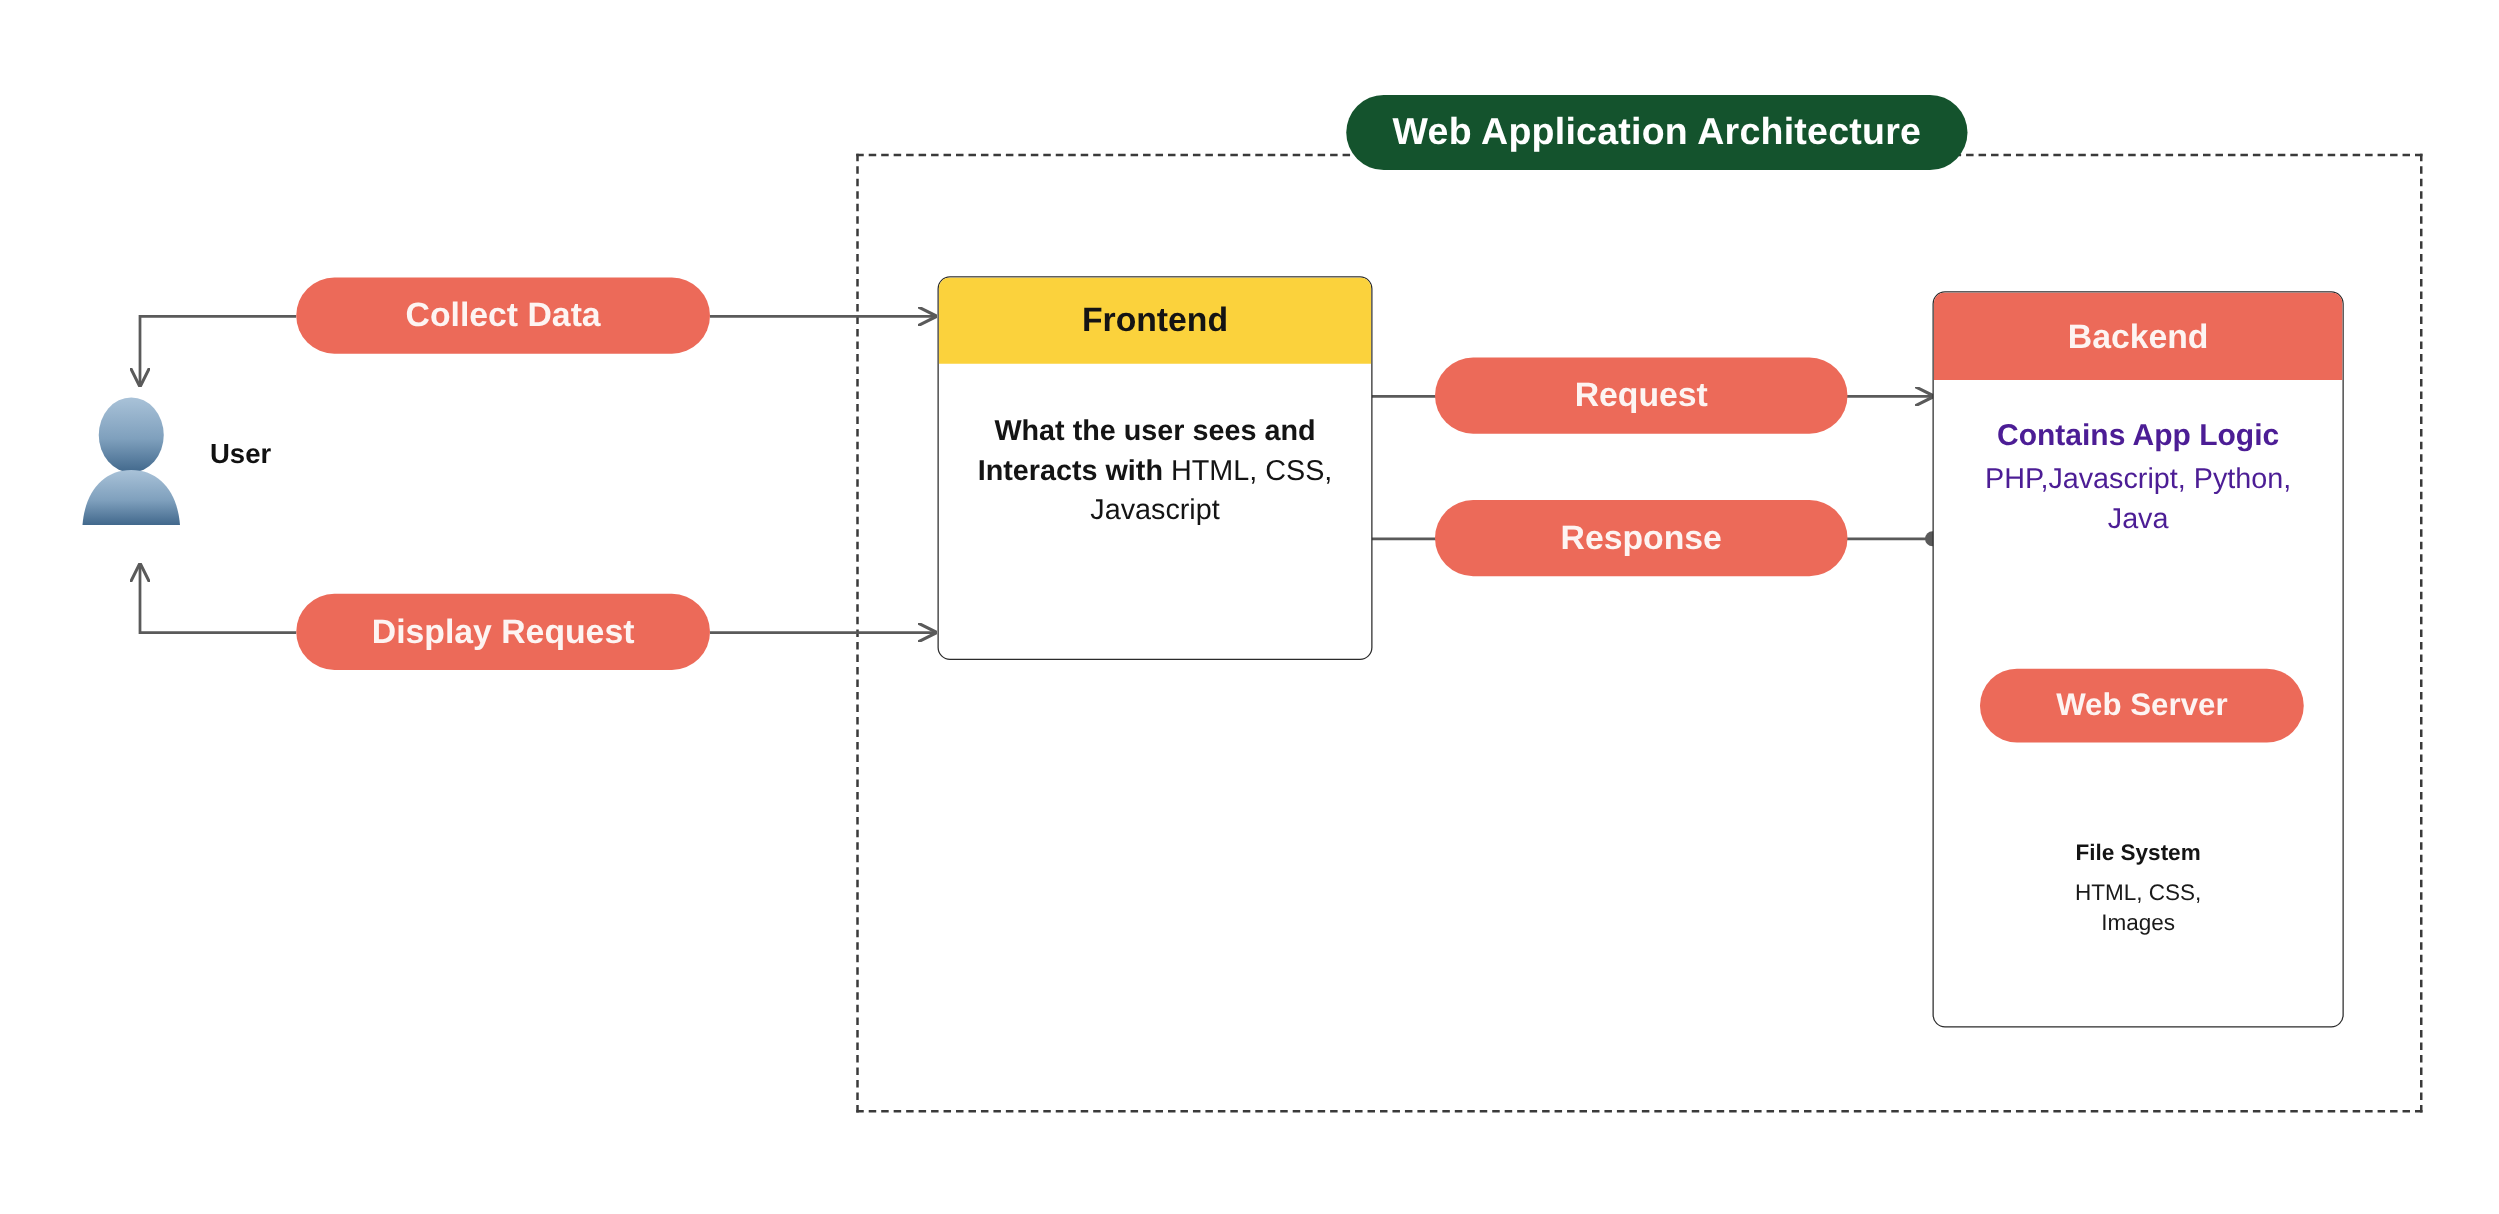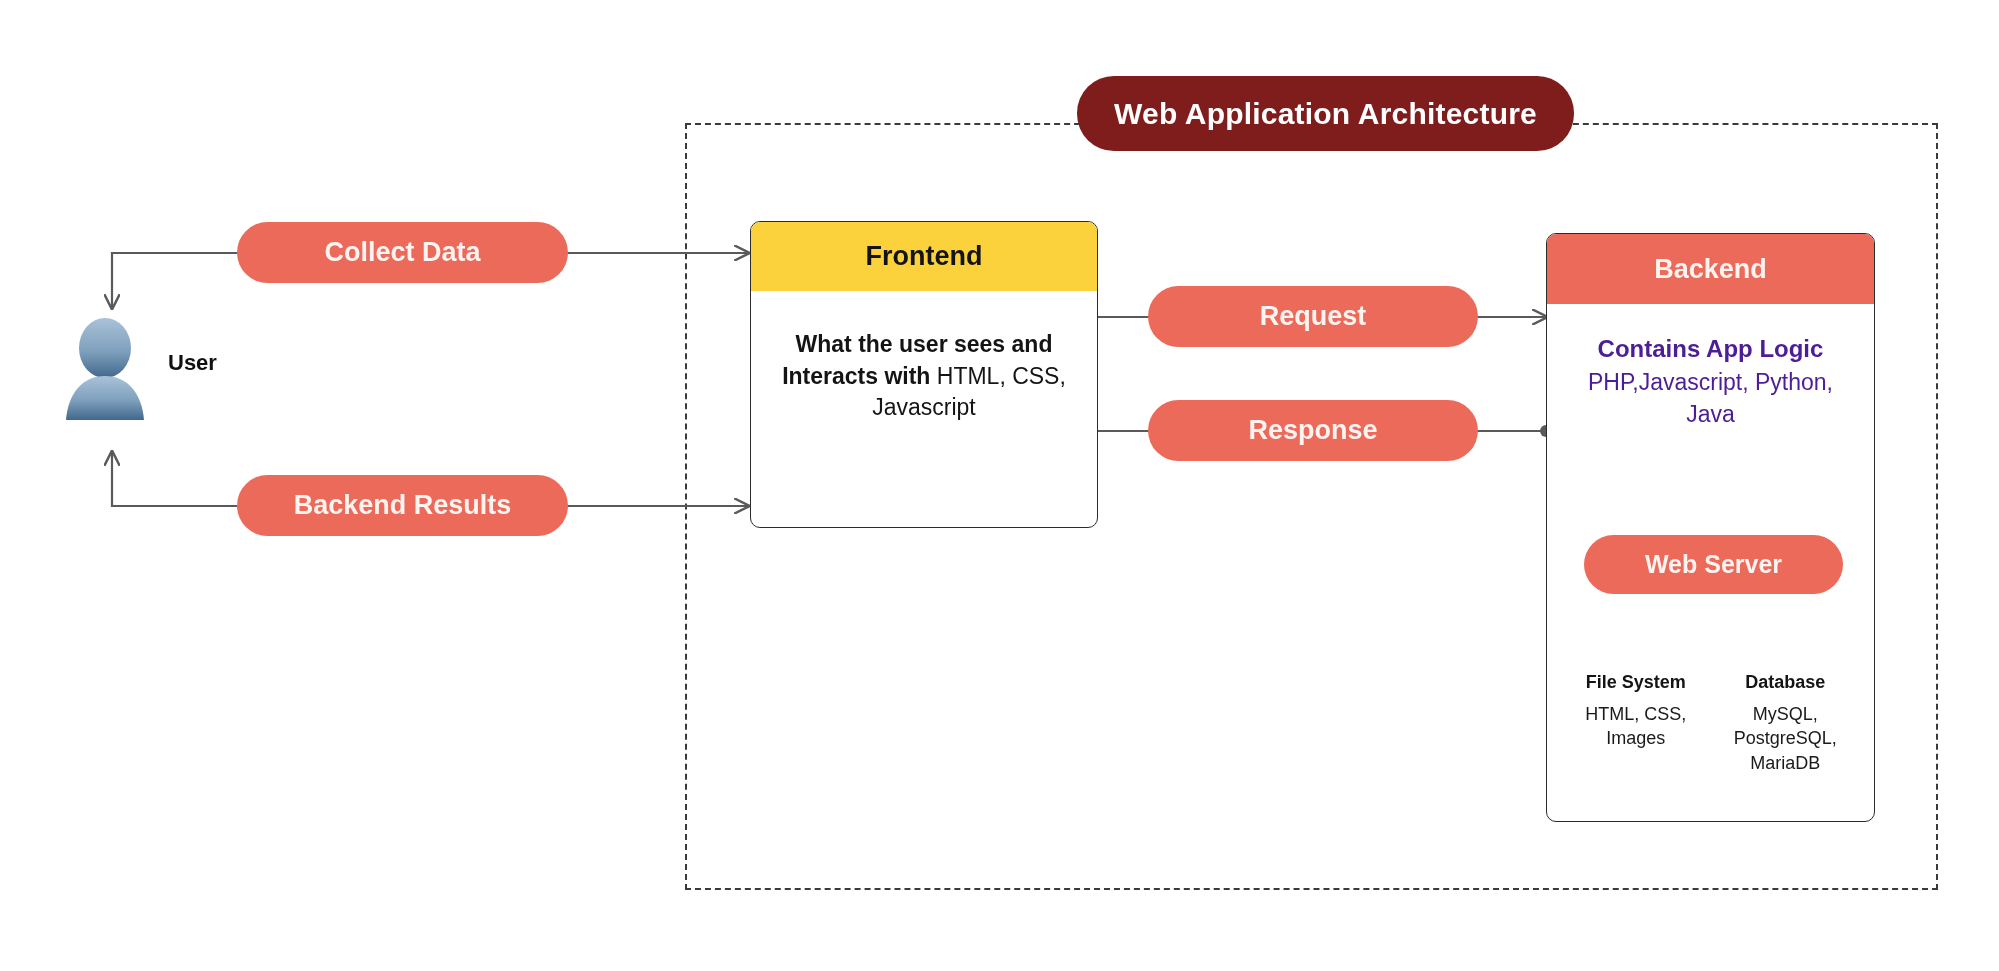--- a/index.html
+++ b/index.html
@@ -29,22 +29,22 @@
     border: 2px dashed #3a3a3a;
     box-sizing: border-box;
     background: transparent;
   }
 
   
   #title-pill {
     left: 1077px;
     top: 76px;
     width: 497px;
-    height: 75px;
-    background: #7f1d1d;
+    height: 60px;
+    background: #14532d;
     border-radius: 37px;
     display: flex;
     align-items: center;
     justify-content: center;
     color: #ffffff;
     font-size: 30px;
     font-weight: bold;
     letter-spacing: 0.2px;
   }
 
@@ -219,21 +219,21 @@
   <div class="abs" id="title-pill">
     <span>Web Application Architecture</span>
   </div>
 
   <div class="abs" id="user-label">User</div>
 
   <div class="abs pill" id="pill-collect">
     <span>Collect Data</span>
   </div>
   <div class="abs pill" id="pill-display">
-    <span>Backend Results</span>
+    <span>Display Request</span>
   </div>
   <div class="abs pill" id="pill-request">
     <span>Request</span>
   </div>
   <div class="abs pill" id="pill-response">
     <span>Response</span>
   </div>
 
   <div class="abs" id="frontend-card">
     <div id="frontend-header">
@@ -252,24 +252,20 @@
     <div id="backend-body">
       <div class="b">Contains App Logic</div>
       <div>PHP,Javascript, Python, Java</div>
     </div>
 
     <div id="backend-columns">
       <div class="bcol">
         <div class="bcol-title">File System</div>
         <div class="bcol-text">HTML, CSS, Images</div>
       </div>
-      <div class="bcol">
-        <div class="bcol-title">Database</div>
-        <div class="bcol-text">MySQL, PostgreSQL, MariaDB</div>
-      </div>
     </div>
   </div>
 
   <div class="abs pill" id="pill-webserver">
     <span>Web Server</span>
   </div>
 
 </div>
 
 </body></html>

